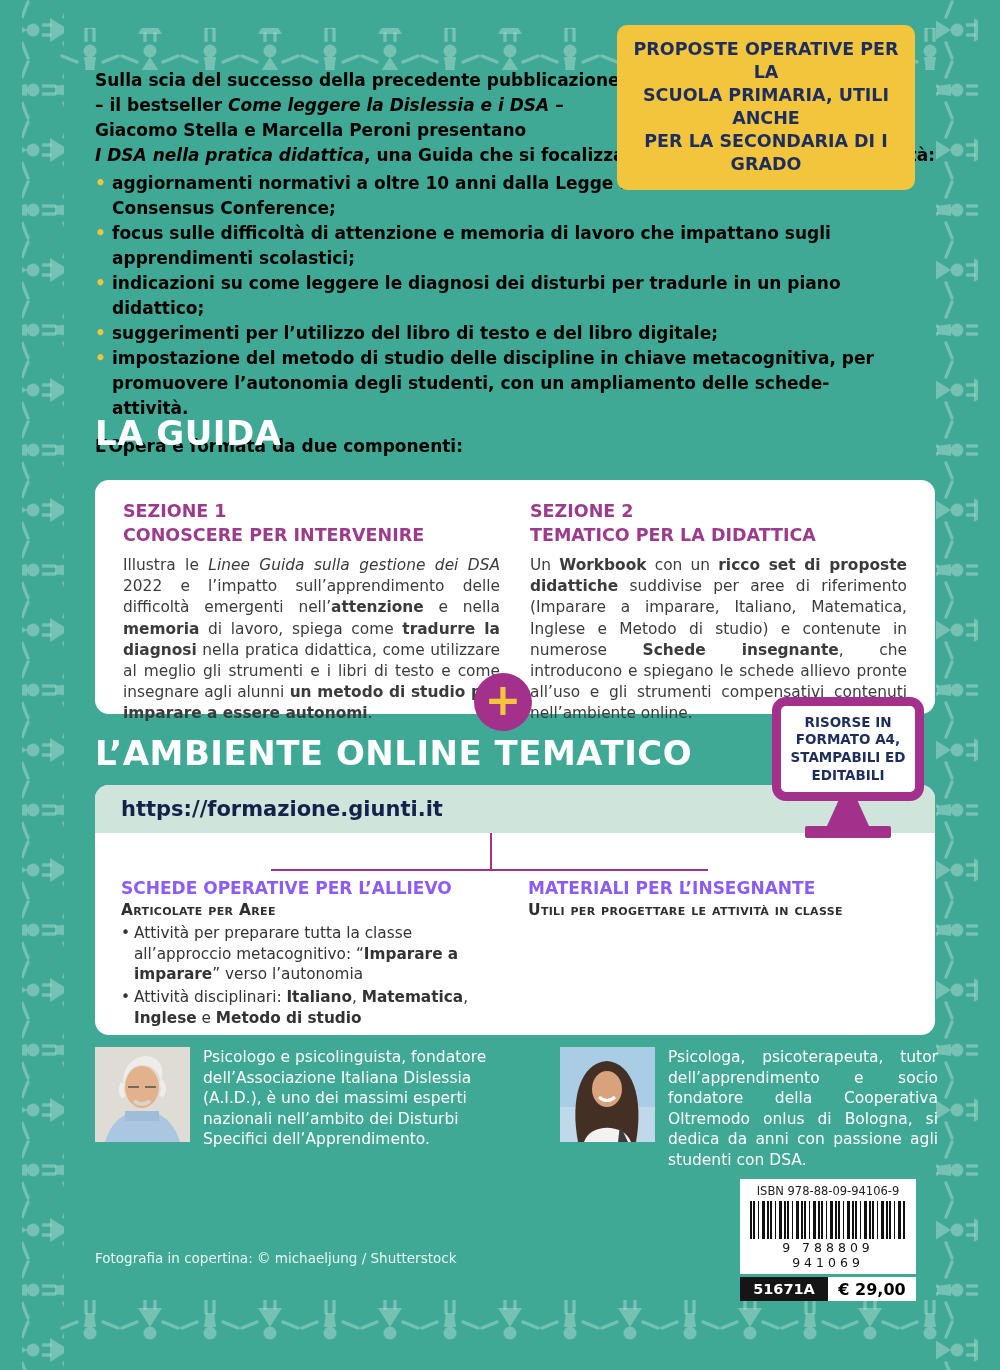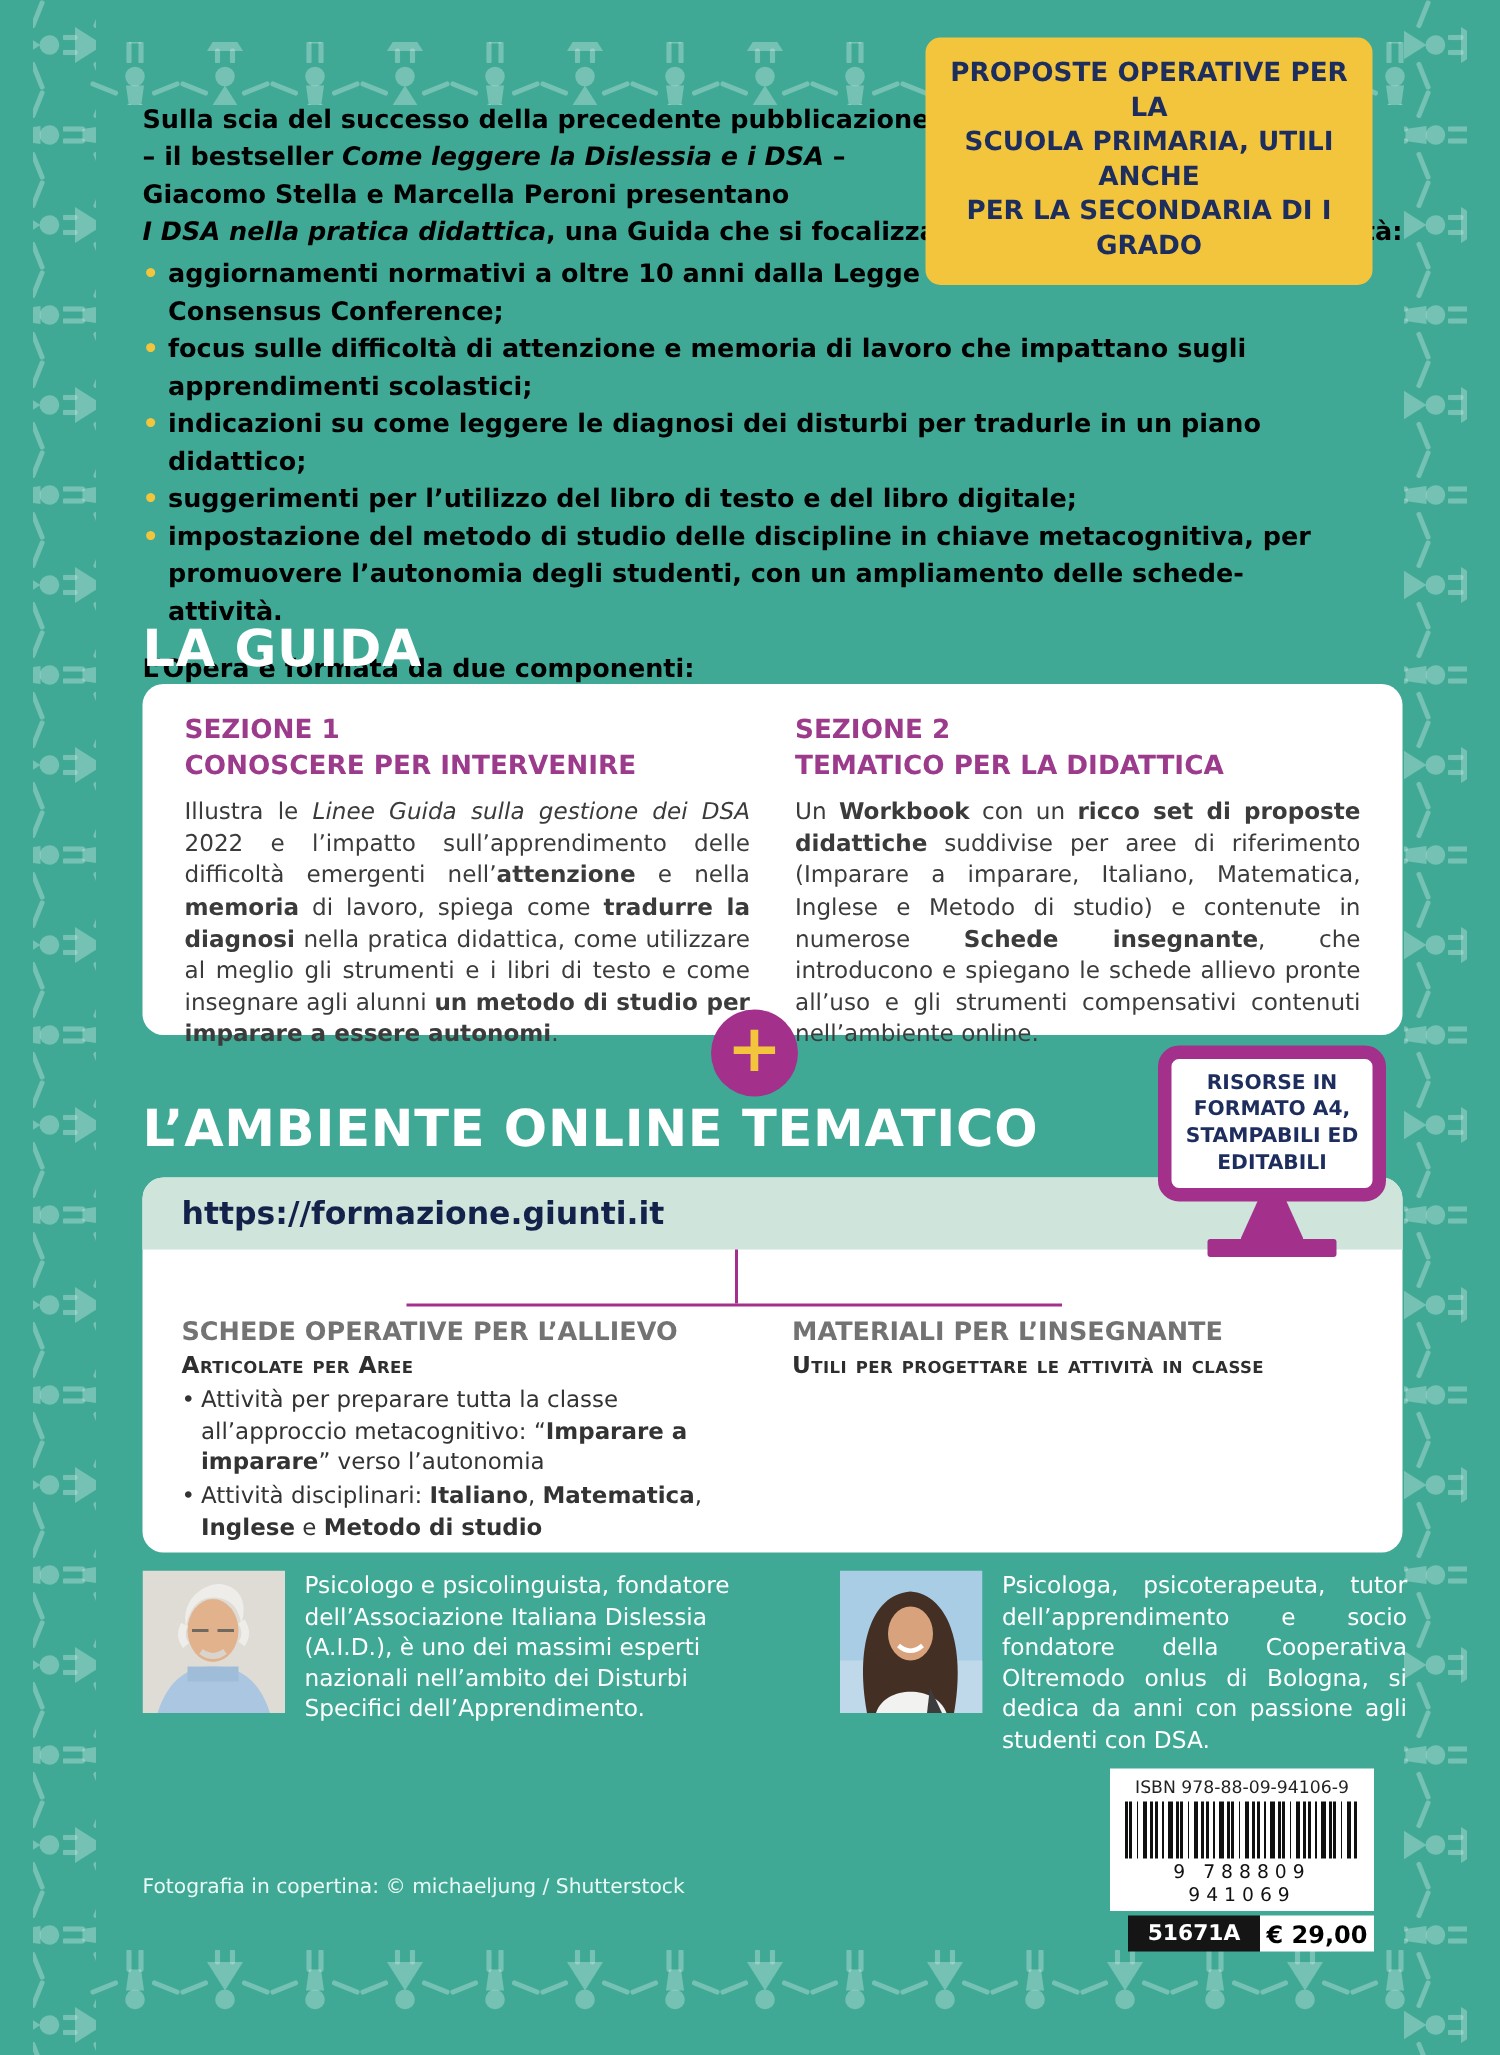--- a/index.html
+++ b/index.html
@@ -22,39 +22,39 @@
   .intro-bullets li::before{content:"•";color:#F2C53D;position:absolute;left:0;}
   .components{margin:13px 0 0;}
 
   .big-title{position:absolute;left:95px;margin:0;color:#fff;font-size:34px;
              letter-spacing:.5px;z-index:2;font-weight:bold;}
   .guida-title{top:413px;}
   .online-title{top:733px;}
 
   .card{position:absolute;left:95px;width:840px;background:#fff;border-radius:14px;
         box-sizing:border-box;z-index:2;}
-  .card-guida{top:456px;height:234px;padding:20px 28px;display:flex;gap:30px;}
+  .card-guida{top:480px;height:234px;padding:20px 28px;display:flex;gap:30px;}
   .card-guida .col{flex:1;min-width:0;}
   .kicker,.sec-title{color:#9C3A8C;font-weight:bold;font-size:17.5px;line-height:1.35;}
   .sec-body{margin:8px 0 0;font-size:15.4px;line-height:1.37;color:#3b3b3b;text-align:justify;}
 
   .plus-circle{position:absolute;left:474px;top:673px;width:58px;height:58px;border-radius:50%;
                background:#A3318C;display:flex;align-items:center;justify-content:center;
                z-index:4;color:#F2C53D;font-size:44px;font-weight:bold;}
   .plus-circle span{margin-top:-5px;}
 
   .card-online{top:785px;height:250px;}
   .url-bar{height:48px;background:#CFE4DA;border-radius:14px 14px 0 0;display:flex;
            align-items:center;padding:0 26px;color:#13224A;font-weight:bold;font-size:21px;}
   .tree{position:relative;height:38px;}
   .tree .stem{position:absolute;left:47%;top:0;width:2px;height:36px;background:#A3318C;}
   .tree .branch{position:absolute;left:21%;right:27%;top:36px;height:2px;background:#A3318C;}
   .online-cols{display:flex;gap:26px;padding:6px 26px 0;}
   .online-cols .col{flex:1;min-width:0;}
-  .onl-title{color:#737373;font-weight:bold;font-size:17px;line-height:1.3;}
+  .onl-title{color:#8b5cf6;font-weight:bold;font-size:17px;line-height:1.3;}
   .onl-sub{font-variant:small-caps;font-weight:bold;font-size:15.5px;color:#2e2e2e;
            letter-spacing:.3px;margin-top:2px;}
   .onl-list{list-style:none;margin:4px 0 0;padding:0;font-size:15.3px;color:#333;line-height:1.35;}
   .onl-list li{padding-left:13px;position:relative;margin-bottom:2px;}
   .onl-list li::before{content:"•";position:absolute;left:0;color:#333;}
 
   
   .monitor{position:absolute;left:772px;top:697px;width:152px;z-index:5;}
   .screen{background:#fff;border:9px solid #A3318C;border-radius:14px;height:104px;
           box-sizing:border-box;display:flex;align-items:center;justify-content:center;
@@ -76,21 +76,21 @@
   
   .barcode-wrap{position:absolute;left:740px;top:1179px;width:176px;z-index:2;}
   .barcode-card{background:#fff;padding:5px 6px 4px;}
   .isbn{font-size:11.5px;text-align:center;color:#222;}
   .bars{height:38px;margin:3px 4px 1px;
         background:repeating-linear-gradient(90deg,#101010 0 2px,#fff 2px 3px,#101010 3px 5px,
         #fff 5px 8px,#101010 8px 9px,#fff 9px 12px,#101010 12px 15px,#fff 15px 17px);}
   .digits{font-size:12.5px;letter-spacing:4px;text-align:center;color:#111;}
   .price-row{display:flex;margin-top:3px;height:24px;}
   .code{flex:0 0 50%;background:#151515;color:#fff;font-weight:bold;display:flex;
-        align-items:center;justify-content:center;font-size:14.5px;margin-left:12px;}
+        align-items:center;justify-content:center;font-size:14.5px;}
   .price{flex:1;background:#fff;color:#000;font-weight:bold;display:flex;
          align-items:center;justify-content:center;font-size:16px;}
 
   .credit{position:absolute;left:95px;top:1250px;margin:0;color:#eafaf4;font-size:13.5px;z-index:2;}
 </style>
 </head>
 <body>
 
 <div class="page">
 

